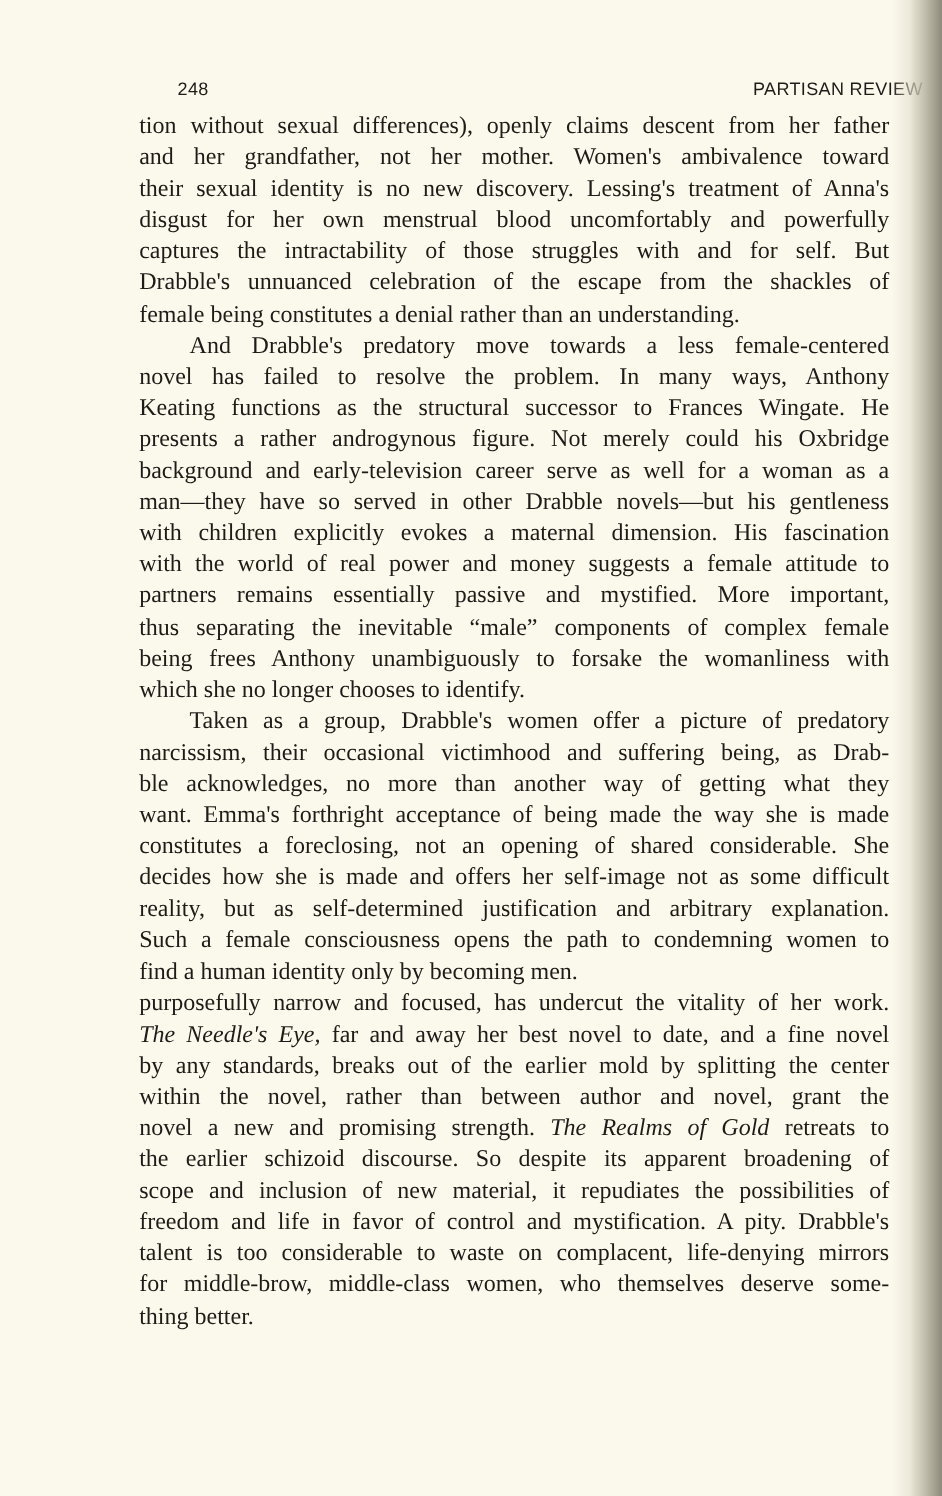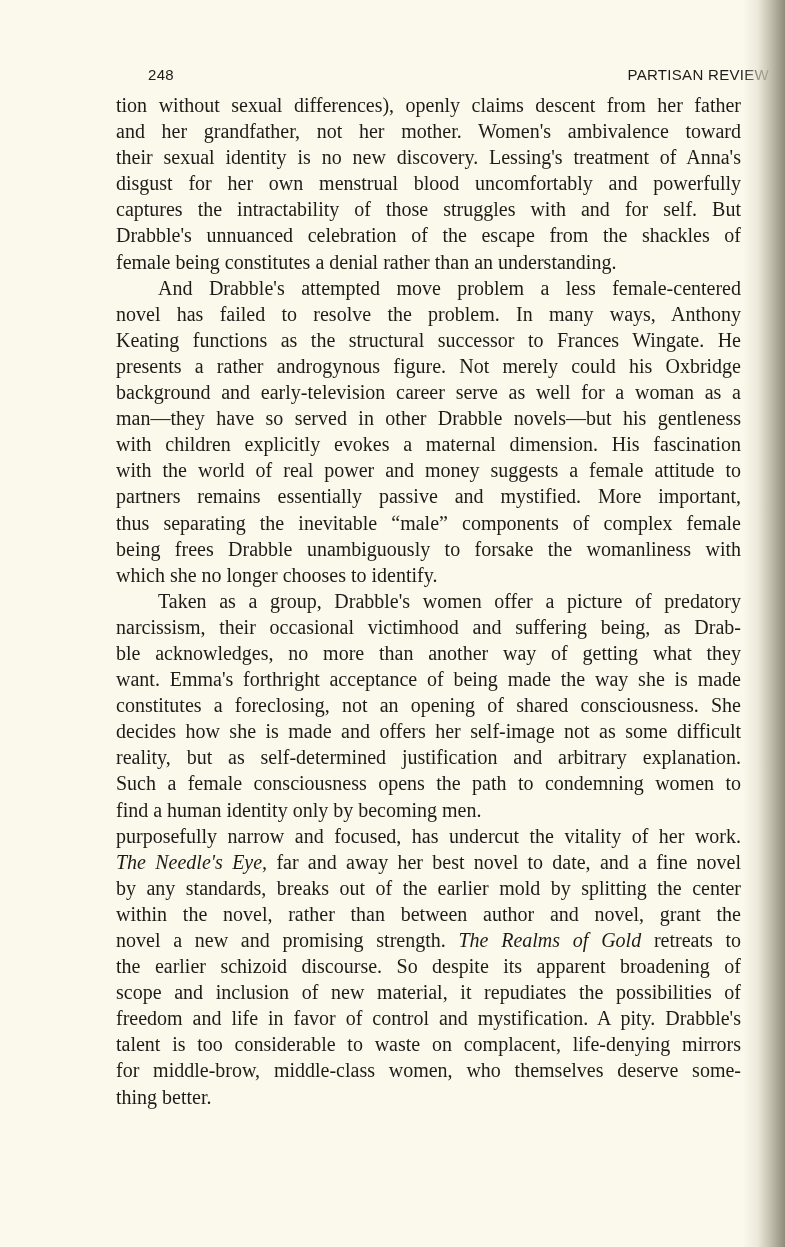--- a/index.html
+++ b/index.html
@@ -81,40 +81,40 @@
     <span class="line">tion without sexual differences), openly claims descent from her father</span>
     <span class="line">and her grandfather, not her mother. Women's ambivalence toward</span>
     <span class="line">their sexual identity is no new discovery. Lessing's treatment of Anna's</span>
     <span class="line">disgust for her own menstrual blood uncomfortably and powerfully</span>
     <span class="line">captures the intractability of those struggles with and for self. But</span>
     <span class="line">Drabble's unnuanced celebration of the escape from the shackles of</span>
     <span class="line last">female being constitutes a denial rather than an understanding.</span>
   </div>
 
   <div>
-    <span class="line indent">And Drabble's attempted move problem a less female-centered</span>
+    <span class="line indent">And Drabble's predatory move towards a less female-centered</span>
     <span class="line">novel has failed to resolve the problem. In many ways, Anthony</span>
     <span class="line">Keating functions as the structural successor to Frances Wingate. He</span>
     <span class="line">presents a rather androgynous figure. Not merely could his Oxbridge</span>
     <span class="line">background and early-television career serve as well for a woman as a</span>
     <span class="line">man—they have so served in other Drabble novels—but his gentleness</span>
     <span class="line">with children explicitly evokes a maternal dimension. His fascination</span>
     <span class="line">with the world of real power and money suggests a female attitude to</span>
     <span class="line">partners remains essentially passive and mystified. More important,</span>
     <span class="line">thus separating the inevitable “male” components of complex female</span>
-    <span class="line">being frees Drabble unambiguously to forsake the womanliness with</span>
+    <span class="line">being frees Anthony unambiguously to forsake the womanliness with</span>
     <span class="line last">which she no longer chooses to identify.</span>
   </div>
 
   <div>
     <span class="line indent">Taken as a group, Drabble's women offer a picture of predatory</span>
     <span class="line">narcissism, their occasional victimhood and suffering being, as Drab-</span>
     <span class="line">ble acknowledges, no more than another way of getting what they</span>
     <span class="line">want. Emma's forthright acceptance of being made the way she is made</span>
-    <span class="line">constitutes a foreclosing, not an opening of shared consciousness. She</span>
+    <span class="line">constitutes a foreclosing, not an opening of shared considerable. She</span>
     <span class="line">decides how she is made and offers her self-image not as some difficult</span>
     <span class="line">reality, but as self-determined justification and arbitrary explanation.</span>
     <span class="line">Such a female consciousness opens the path to condemning women to</span>
     <span class="line last">find a human identity only by becoming men.</span>
   </div>
 
   <div>
     <span class="line">purposefully narrow and focused, has undercut the vitality of her work.</span>
     <span class="line"><span class="ital">The Needle's Eye,</span><span> far and away her best novel to date, and a fine novel</span></span>
     <span class="line">by any standards, breaks out of the earlier mold by splitting the center</span>

